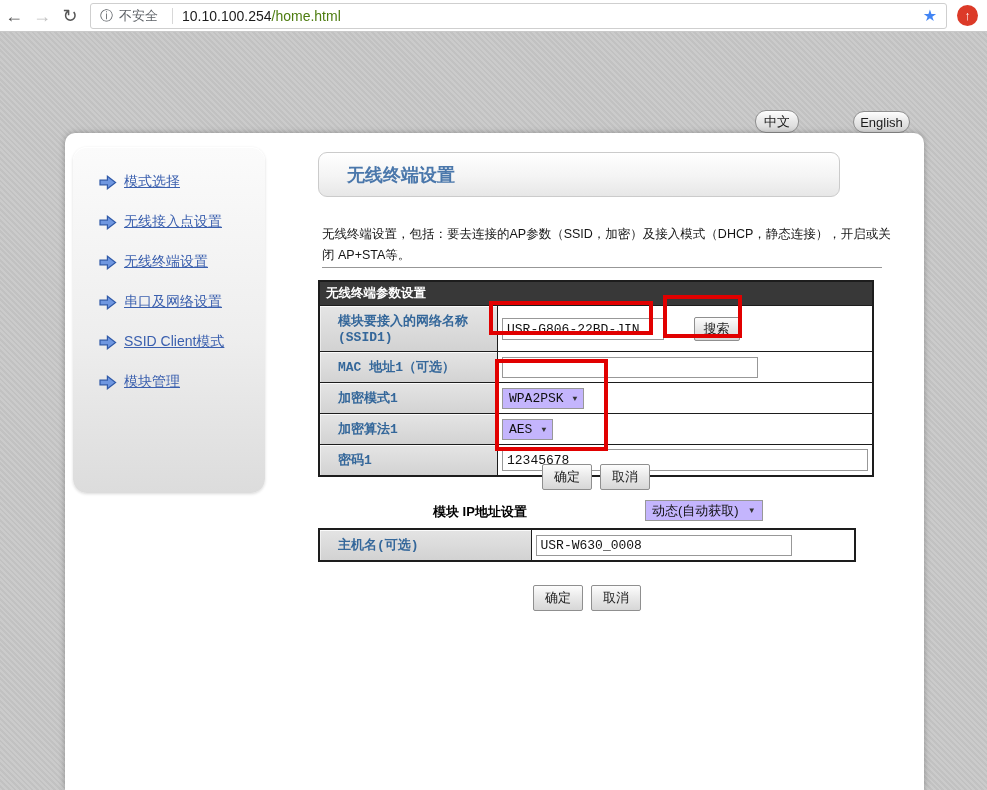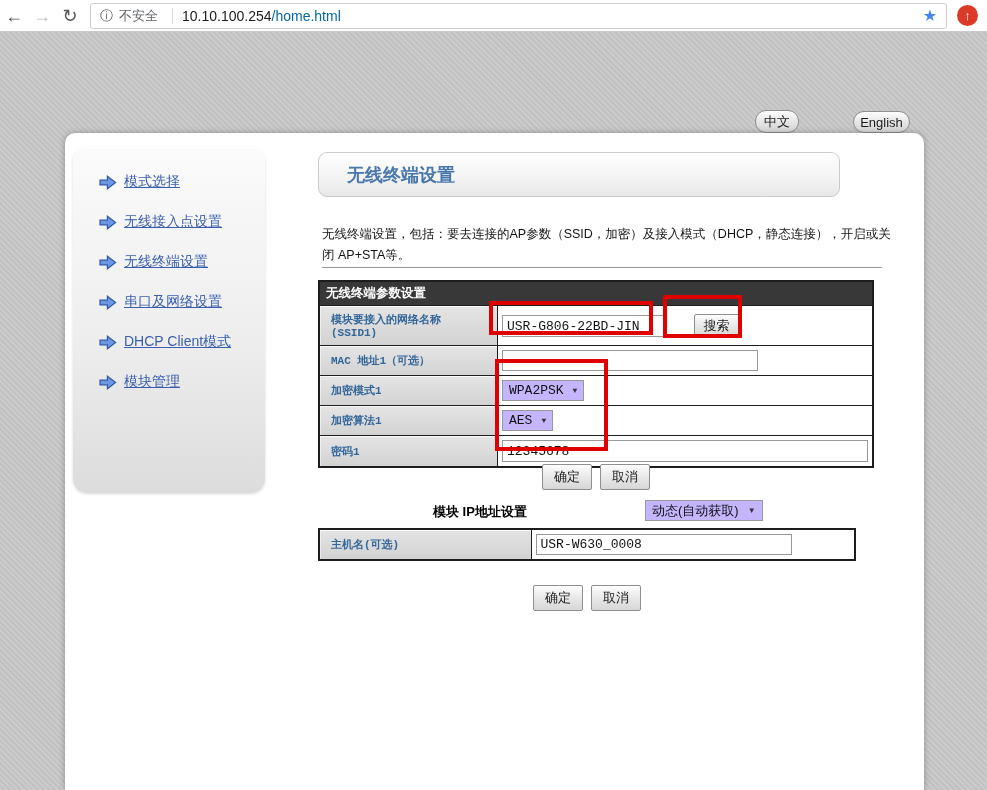--- a/index.html
+++ b/index.html
@@ -11,21 +11,21 @@
   .browser-bar { position:absolute; top:0; left:0; width:987px; height:32px;
     background:#fff; border-bottom:1px solid #c9c9c9; display:flex; align-items:center; }
   .nav-btn { width:28px; text-align:center; font-size:18px; color:#565656; cursor:pointer; line-height:30px; }
   .nav-btn.disabled { color:#c2c2c2; }
   .addr-bar { flex:1; height:26px; margin:0 10px 0 6px; border:1px solid #cfcfcf;
     border-radius:3px; background:#fff; display:flex; align-items:center; padding:0 9px; }
   .info-icon { font-size:13px; color:#5f6368; margin-right:6px; }
   .security-label { font-size:13px; color:#5f6368; margin-right:14px; }
   .addr-sep { width:1px; height:16px; background:#d8d8d8; margin-right:9px; }
   .url-host { font-size:14px; color:#1b1b1b; }
-  .url-path { font-size:14px; color:#0369a1; }
+  .url-path { font-size:14px; color:#4d7c0f; }
   .star-icon { margin-left:auto; font-size:16px; color:#4285f4; cursor:pointer; }
   .ext-icon { width:21px; height:21px; border-radius:50%; background:#dc3a28; color:#fff;
     display:flex; align-items:center; justify-content:center; font-size:13px; font-weight:bold;
     margin-right:9px; cursor:pointer; }
 
   
   .page { position:absolute; top:32px; left:0; width:987px; height:758px;
     background-color:#c6c6c6;
     background-image:repeating-linear-gradient(45deg, rgba(255,255,255,.09) 0 2px, rgba(0,0,0,.025) 2px 4px); }
 
@@ -60,21 +60,21 @@
     font-size:12.5px; color:#141414; line-height:1.65; white-space:nowrap; }
   .rule { position:absolute; left:257px; top:134px; width:560px; border-top:1px solid #979797; }
 
   
   table.cfg { border-collapse:collapse; position:absolute; background:#fff; }
   table.cfg th, table.cfg td { border:1px solid #1d1d1d; }
   table.cfg { border:2px solid #1d1d1d;font-family:Liberation Mono, monospace; }
   th.section-header { background:#383838; color:#fff; font-size:12.5px; font-weight:bold;
     text-align:left; padding:3px 6px; height:19px; }
   td.label-cell { background:linear-gradient(180deg,#e4e4e4,#d2d2d2); color:#34679a;
-    font-weight:bold; font-size:11px; padding:6px 11px;
+    font-weight:bold; font-size:13px; padding:6px 18px;
     box-shadow:inset 0 1px 0 rgba(255,255,255,.85), inset 1px 0 0 rgba(255,255,255,.5);margin-left:27px; }
   td.value-cell { background:#fff; padding:4px; }
 
   .tbl-sta { left:253px; top:147px; width:556px; }
   .tbl-sta td.label-cell { width:180px; }
   .tbl-dhcp { left:253px; top:395px; width:538px; }
   .tbl-dhcp td.label-cell { width:212px; }
 
   .text-input { border:1px solid #989898; height:22px; font-size:13px; padding:1px 4px;
     font-family:inherit; color:#111; }
@@ -170,21 +170,21 @@
             <a class="menu-link">串口及网络设置</a>
           </div>
 
 
           <div class="menu-item">
             <span class="arrow-icon">
               <svg width="18" height="15" viewBox="0 0 18 15">
                 <path d="M1 5.2 H8.4 V1.2 L16.6 7.5 L8.4 13.8 V9.8 H1 Z" fill="#6f97e0" stroke="#2f59a8" stroke-width="1.2"></path>
               </svg>
             </span>
-            <a class="menu-link">DHCP Client模式</a>
+            <a class="menu-link">SSID Client模式</a>
           </div>
 
           <div class="menu-item">
             <span class="arrow-icon">
               <svg width="18" height="15" viewBox="0 0 18 15">
                 <path d="M1 5.2 H8.4 V1.2 L16.6 7.5 L8.4 13.8 V9.8 H1 Z" fill="#6f97e0" stroke="#2f59a8" stroke-width="1.2"></path>
               </svg>
             </span>
             <a class="menu-link">模块管理</a>
           </div>

